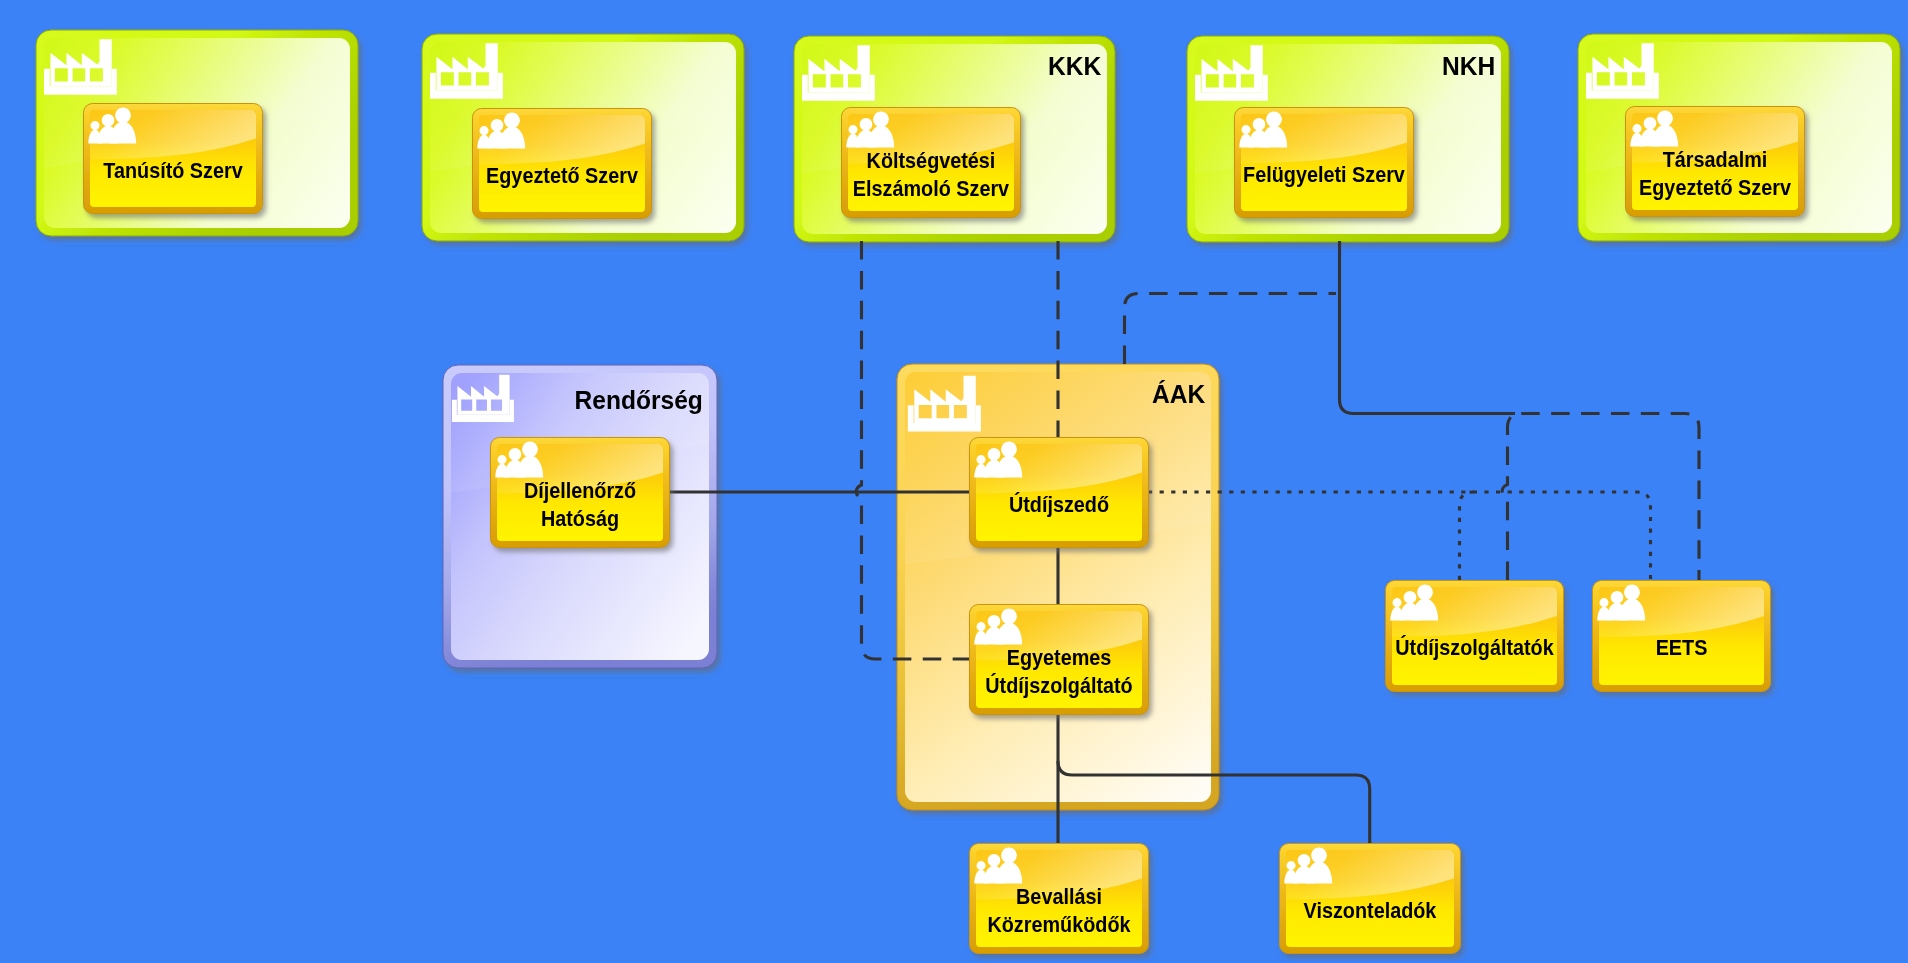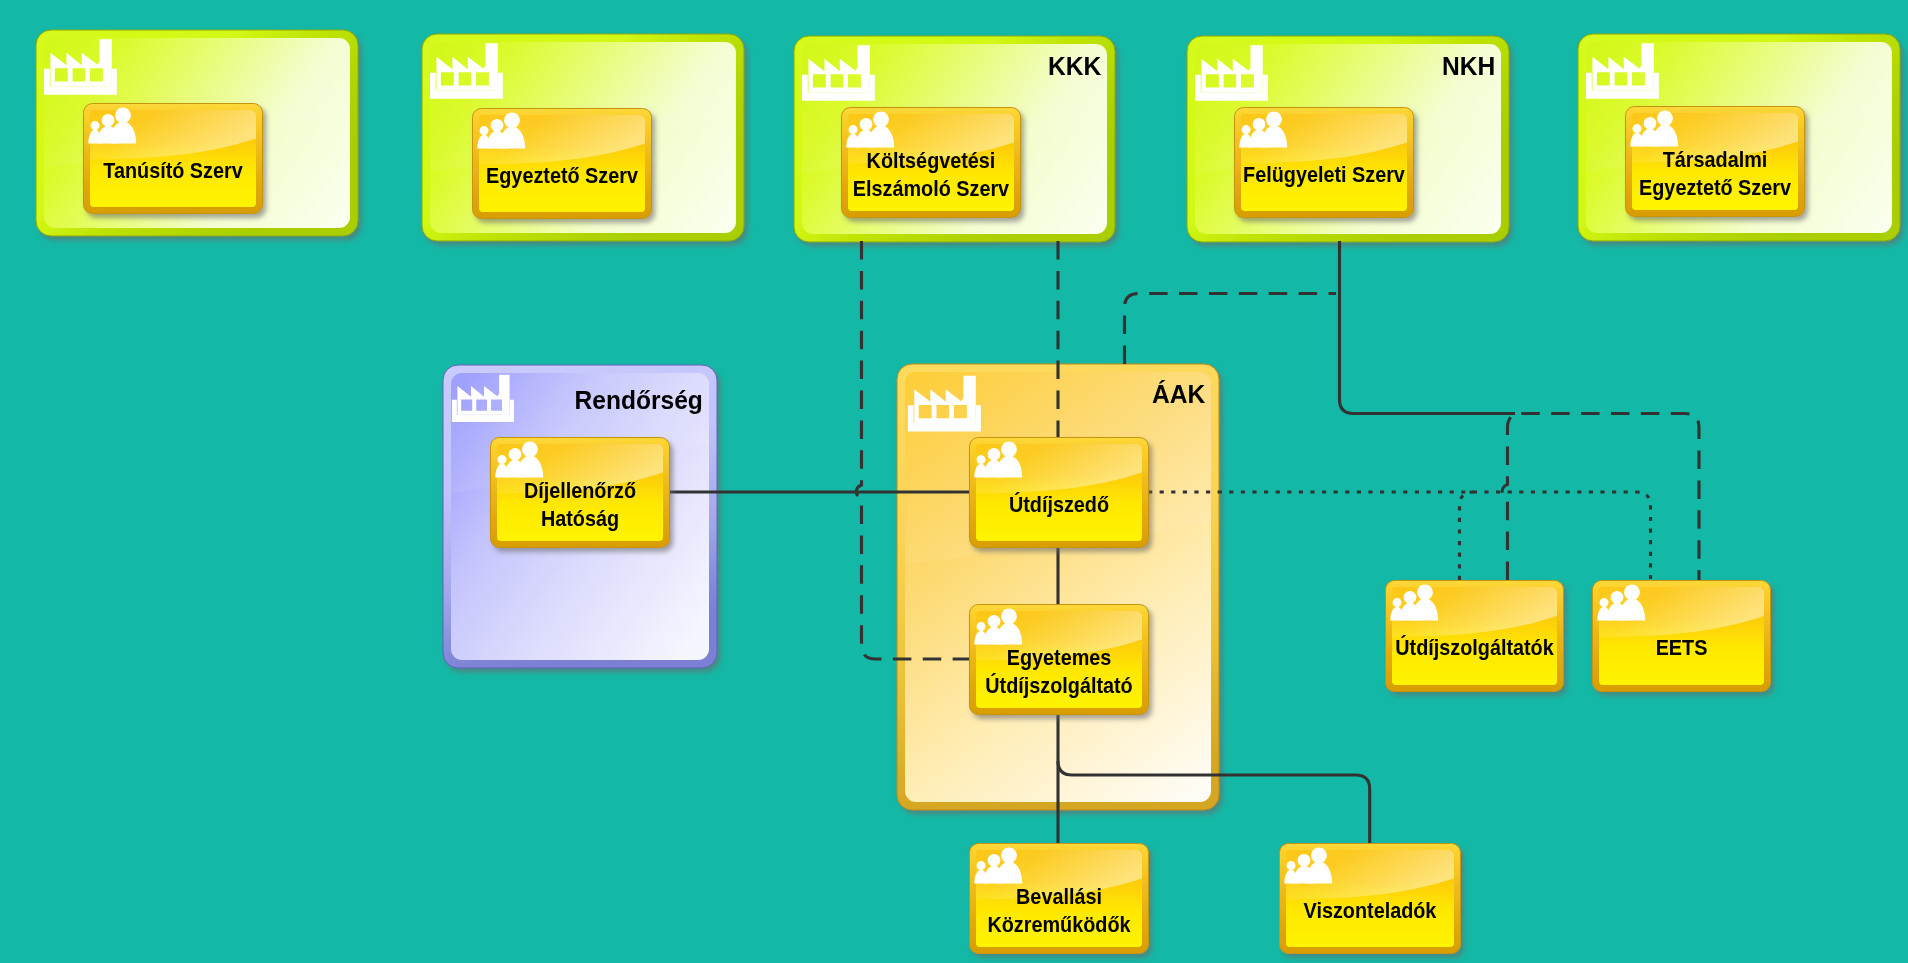--- a/index.html
+++ b/index.html
@@ -1,20 +1,20 @@
 <!DOCTYPE html>
 <html><head>
 <meta charset="utf-8">
 <title>Diagram</title>
 <style>
   html,body{margin:0;padding:0;background:#ffffff;}
   body{width:1908px;height:963px;overflow:hidden;
        font-family:"Liberation Sans",sans-serif;
        -webkit-font-smoothing:antialiased;}
-  #stage{position:relative;width:1908px;height:963px;background:#14b8a6;}
+  #stage{position:relative;width:1908px;height:963px;background:#3b82f6;}
   #gfx{position:absolute;left:0;top:0;}
   .ctext{position:absolute;font-weight:bold;color:#000;white-space:nowrap;}
   .ntext{position:absolute;font-weight:bold;color:#000;text-align:center;
          white-space:nowrap;line-height:1.18;}
 </style>
 </head>
 <body>
 
 <div id="stage">
   <svg id="gfx" width="1908" height="963" viewBox="0 0 1908 963">

